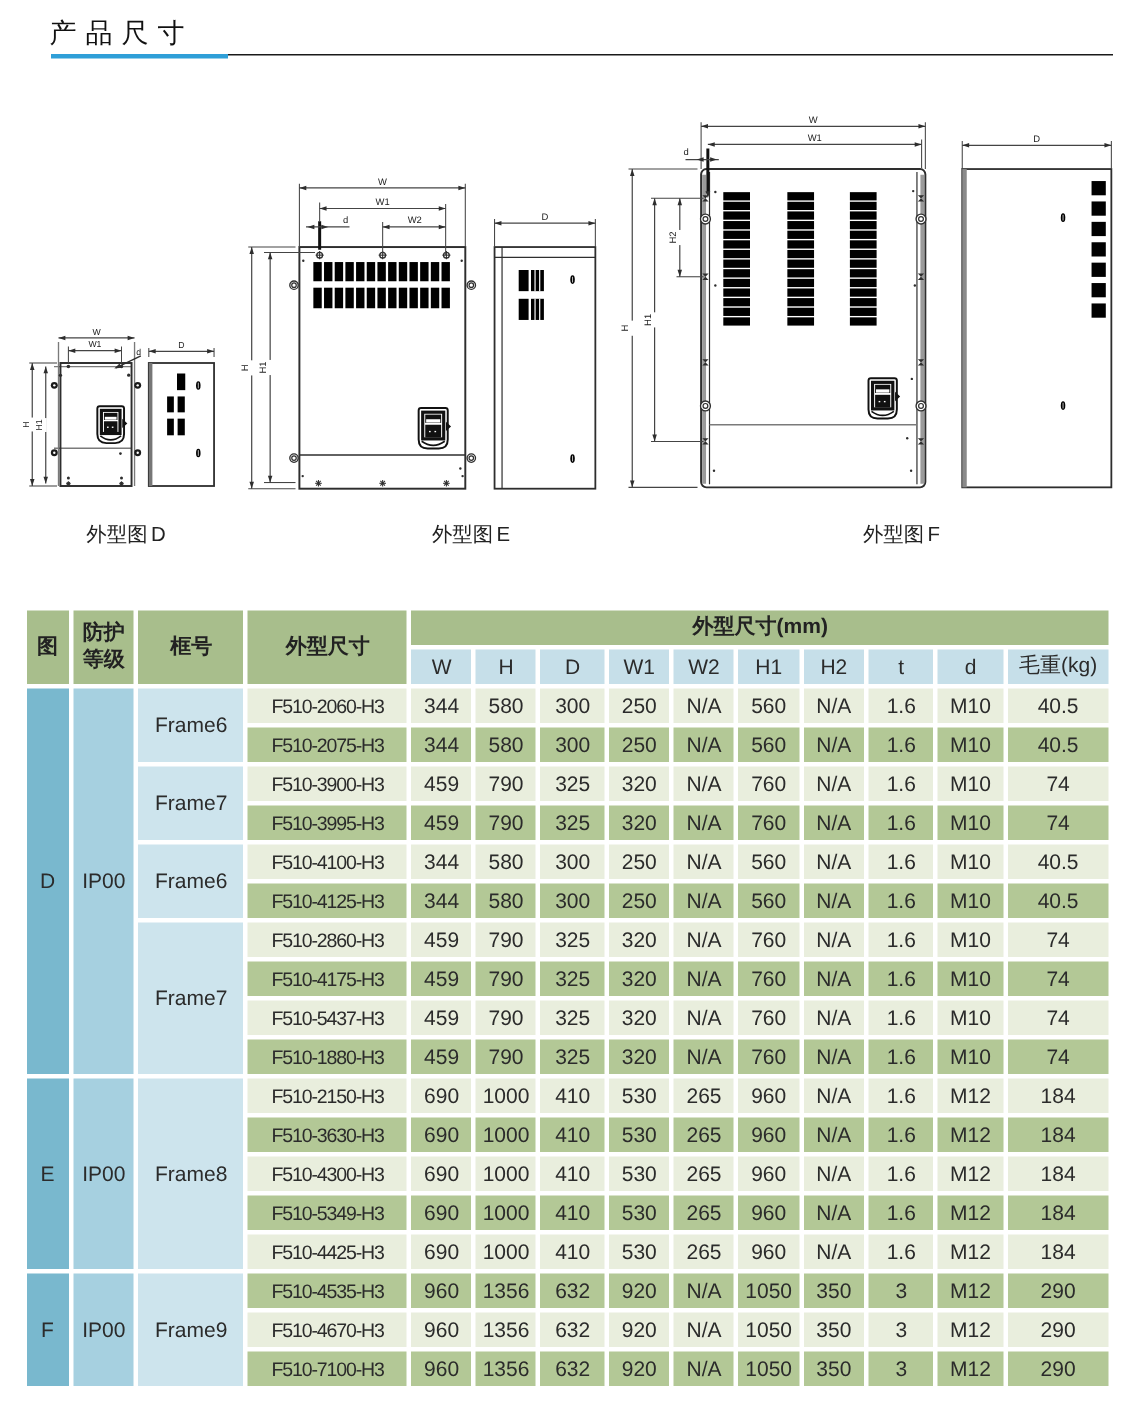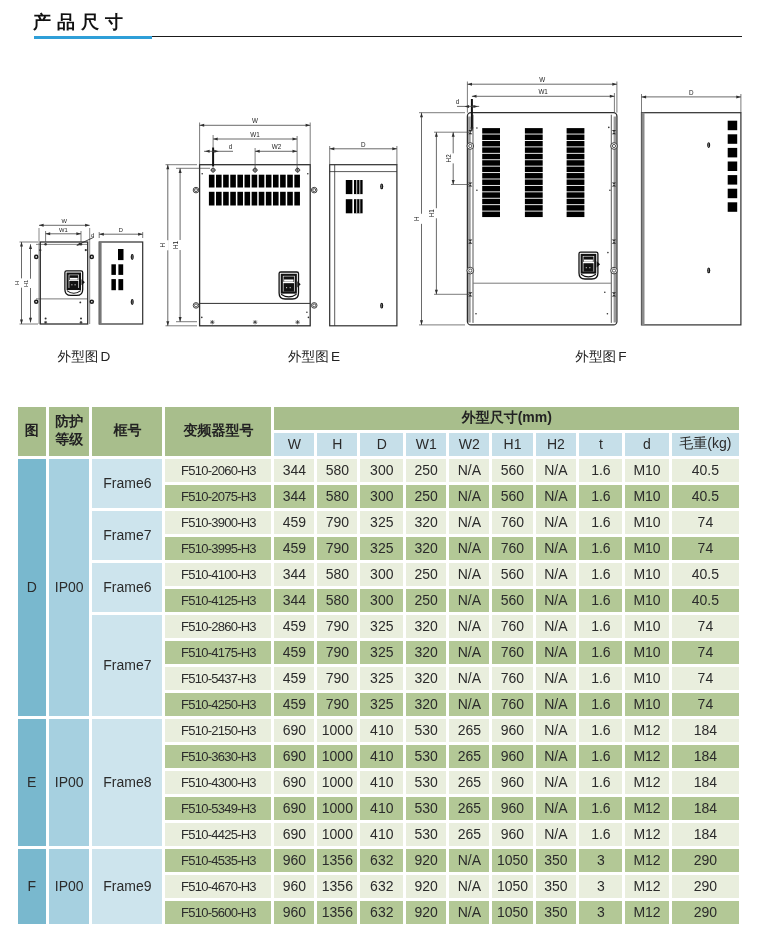--- a/index.html
+++ b/index.html
@@ -1,16 +1,16 @@
 <!DOCTYPE html>
 <html><head><meta charset="utf-8"><style>
 html,body{margin:0;padding:0;background:#fff;}
 body{width:759px;height:947px;position:relative;overflow:hidden;
   font-family:"Liberation Sans",sans-serif;}
-#title{position:absolute;left:33px;top:10px;font-size:18px;font-weight:bold;color:#111;letter-spacing:6px;}
+#title{position:absolute;left:33px;top:10px;font-size:18px;font-weight:normal;color:#111;letter-spacing:6px;}
 #ublue{position:absolute;left:33.5px;top:35.6px;width:118px;height:3px;background:#2f9fd8;}
 #ublack{position:absolute;left:151.5px;top:36.2px;width:590px;height:1.3px;background:#1a1a1a;}
 table{position:absolute;left:14.5px;top:403.5px;border-collapse:separate;border-spacing:3px;table-layout:fixed;}
 td,th{padding:0;text-align:center;vertical-align:middle;color:#2b2b2b;overflow:hidden;white-space:nowrap;}
 tr.h1r td{height:23px;}
 tr.h2r td{height:23px;}
 tr.d td{height:23px;font-size:14px;}
 td.hdr{background:#a8be8c;font-weight:bold;font-size:14px;color:#222;}
 td.sub{background:#c6dfe9;font-size:14px;}
 tr.odd td{background:#e9eedd;}
@@ -501,21 +501,21 @@
       <col style="width:43.1px">
       <col style="width:43.2px">
       <col style="width:67.6px">
     </colgroup>
 
 <tbody>
       <tr class="h1r">
         <td class="hdr" rowspan="2">图</td>
         <td class="hdr" rowspan="2">防护<br>等级</td>
         <td class="hdr" rowspan="2">框号</td>
-        <td class="hdr" rowspan="2">变频器型号</td>
+        <td class="hdr" rowspan="2">外型尺寸</td>
         <td class="hdr" colspan="10">外型尺寸(mm)</td>
       </tr>
 
 <tr class="h2r">
         <td class="sub">W</td>
         <td class="sub">H</td>
         <td class="sub">D</td>
         <td class="sub">W1</td>
         <td class="sub">W2</td>
         <td class="sub">H1</td>
@@ -651,21 +651,21 @@
         <td>320</td>
         <td>N/A</td>
         <td>760</td>
         <td>N/A</td>
         <td>1.6</td>
         <td>M10</td>
         <td>74</td>
       </tr>
 
 <tr class="d even">
-        <td class="mod">F510-4250-H3</td>
+        <td class="mod">F510-1880-H3</td>
         <td>459</td>
         <td>790</td>
         <td>325</td>
         <td>320</td>
         <td>N/A</td>
         <td>760</td>
         <td>N/A</td>
         <td>1.6</td>
         <td>M10</td>
         <td>74</td>
@@ -769,21 +769,21 @@
         <td>920</td>
         <td>N/A</td>
         <td>1050</td>
         <td>350</td>
         <td>3</td>
         <td>M12</td>
         <td>290</td>
       </tr>
 
 <tr class="d even">
-        <td class="mod">F510-5600-H3</td>
+        <td class="mod">F510-7100-H3</td>
         <td>960</td>
         <td>1356</td>
         <td>632</td>
         <td>920</td>
         <td>N/A</td>
         <td>1050</td>
         <td>350</td>
         <td>3</td>
         <td>M12</td>
         <td>290</td>

